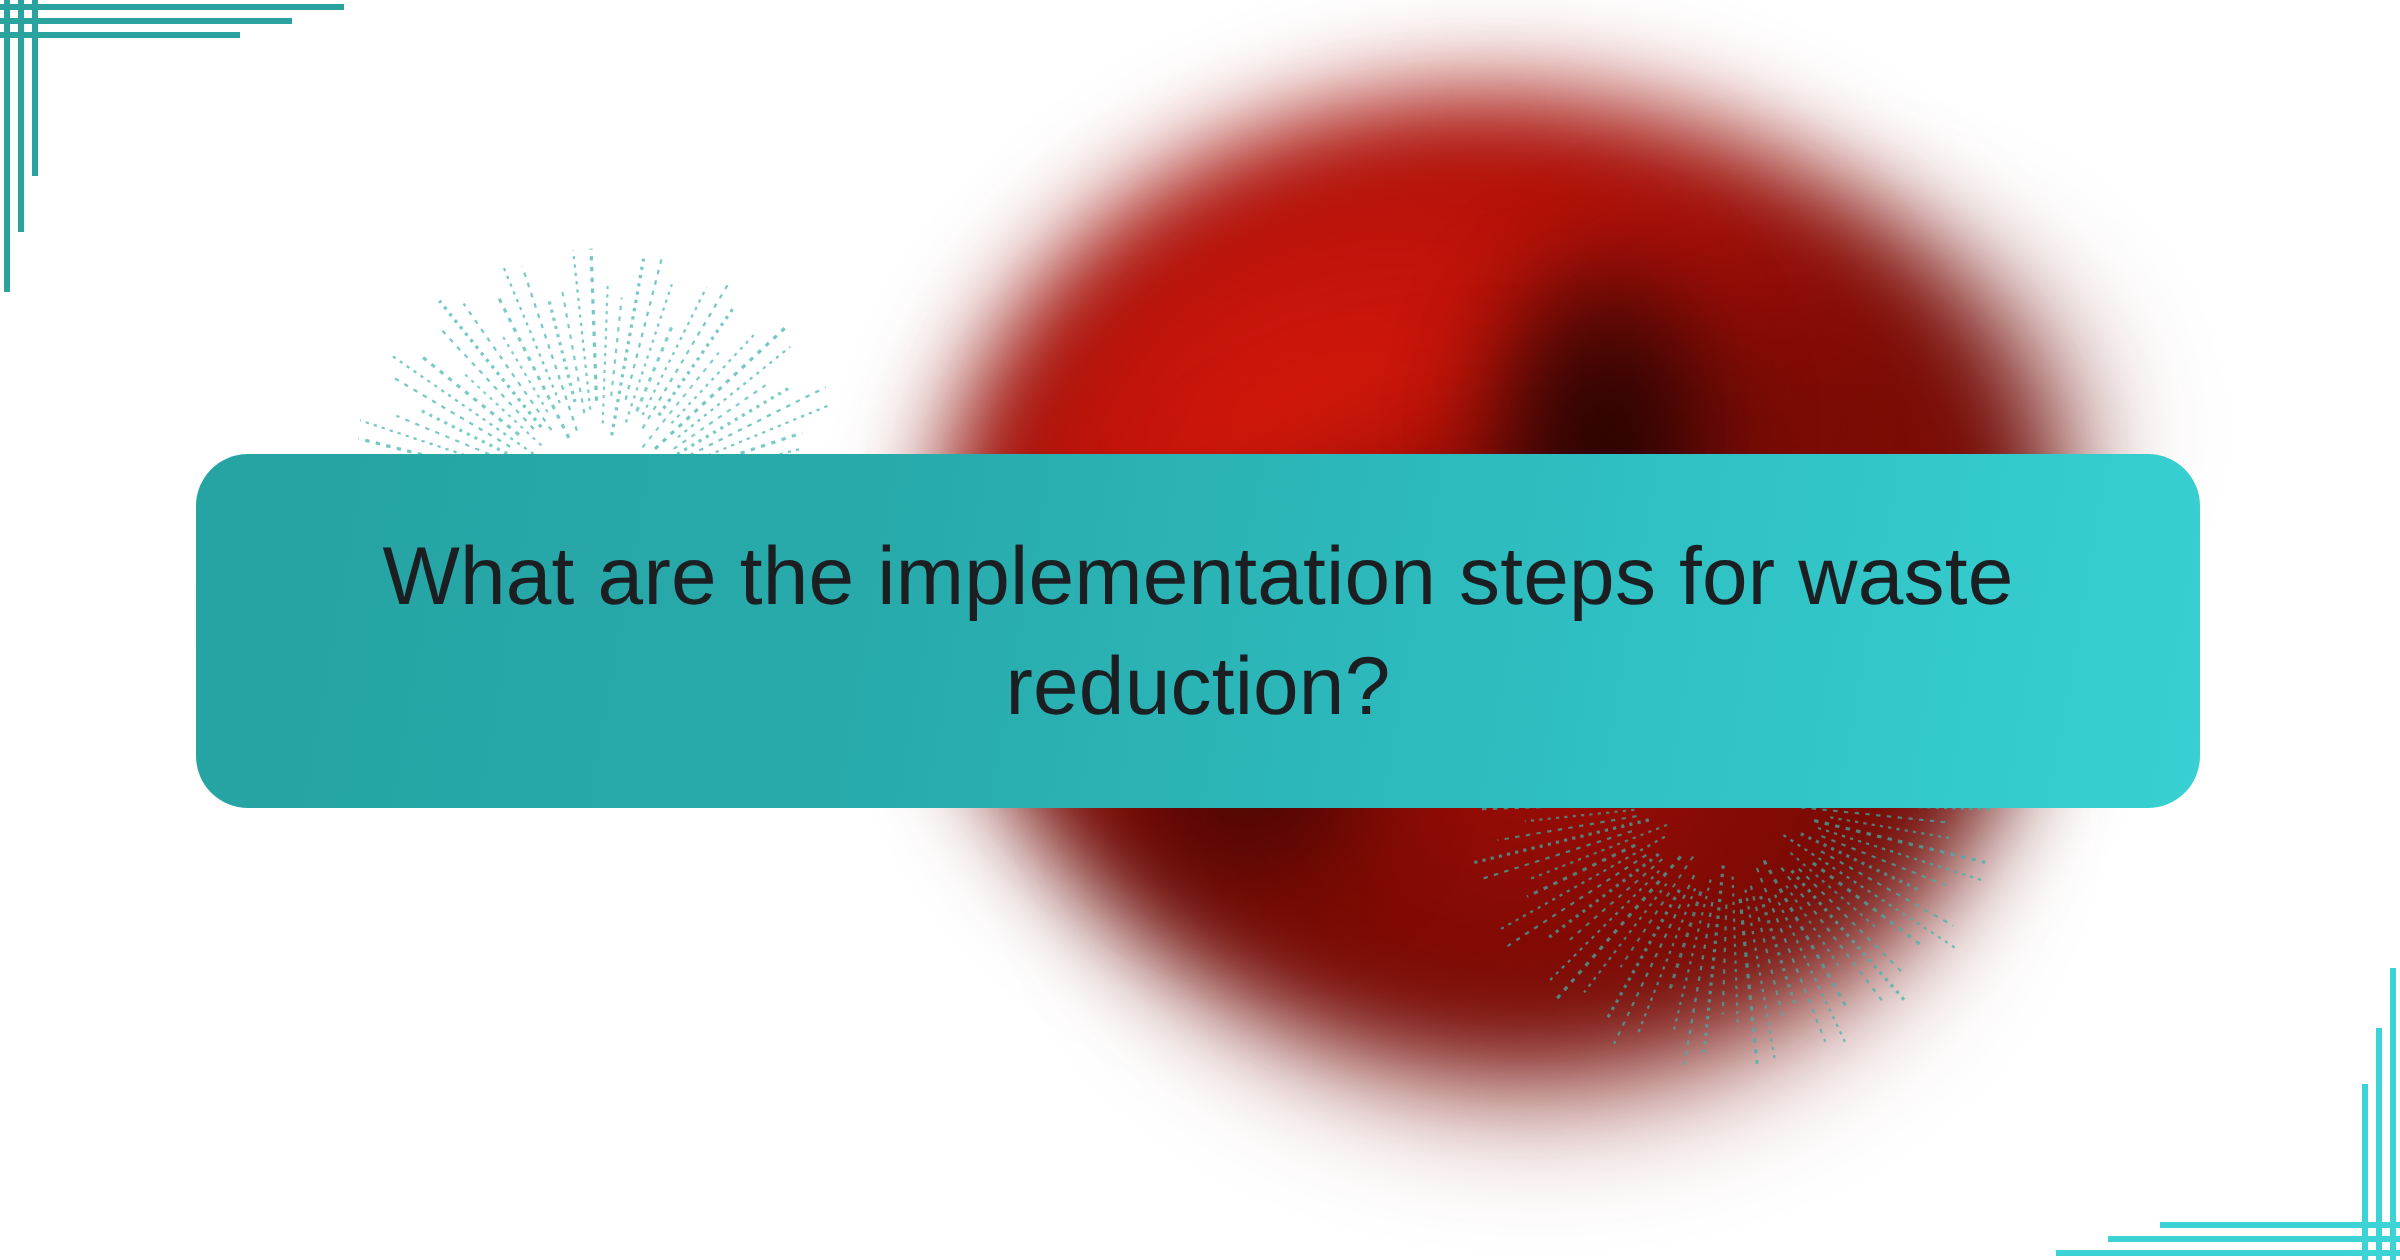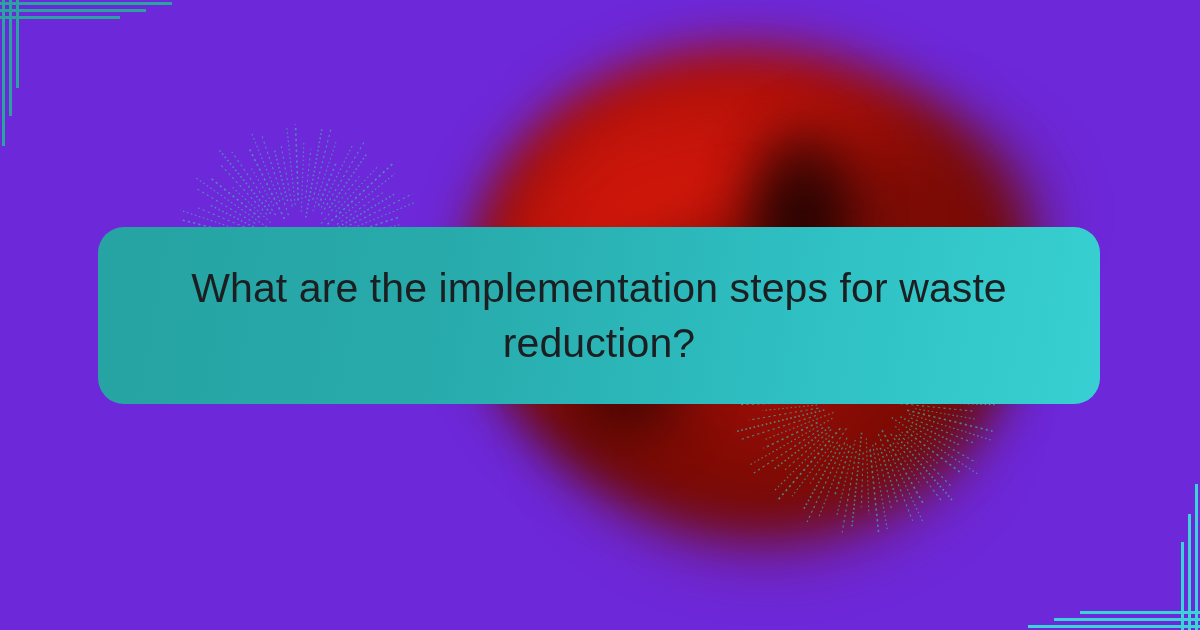--- a/index.html
+++ b/index.html
@@ -5,21 +5,21 @@
 <style>
   html, body {
     margin: 0;
     padding: 0;
     background: #000000;
   }
   #canvas {
     position: relative;
     width: 1200px;
     height: 630px;
-    background: #6d28d9;
+    background: #ffffff;
     overflow: hidden;
     font-family: "Liberation Sans", sans-serif;
   }
 
   
   .blob-layer {
     position: absolute;
     inset: 0;
     pointer-events: none;
   }

